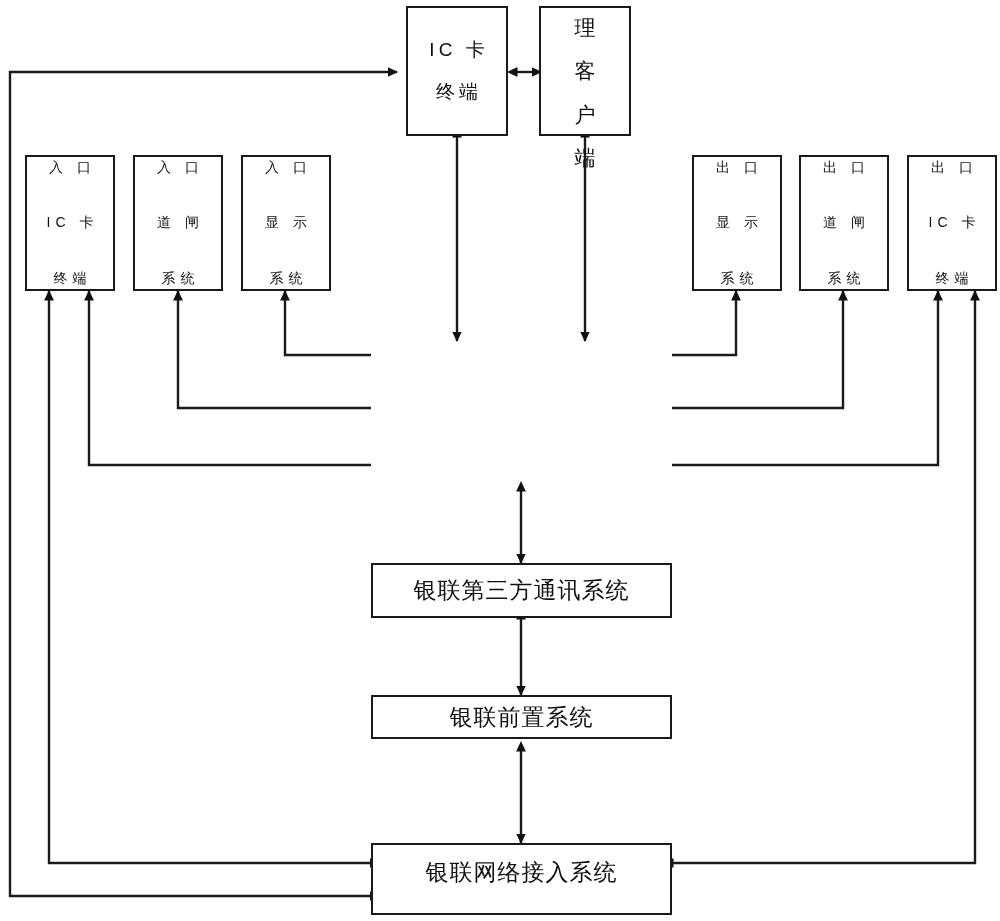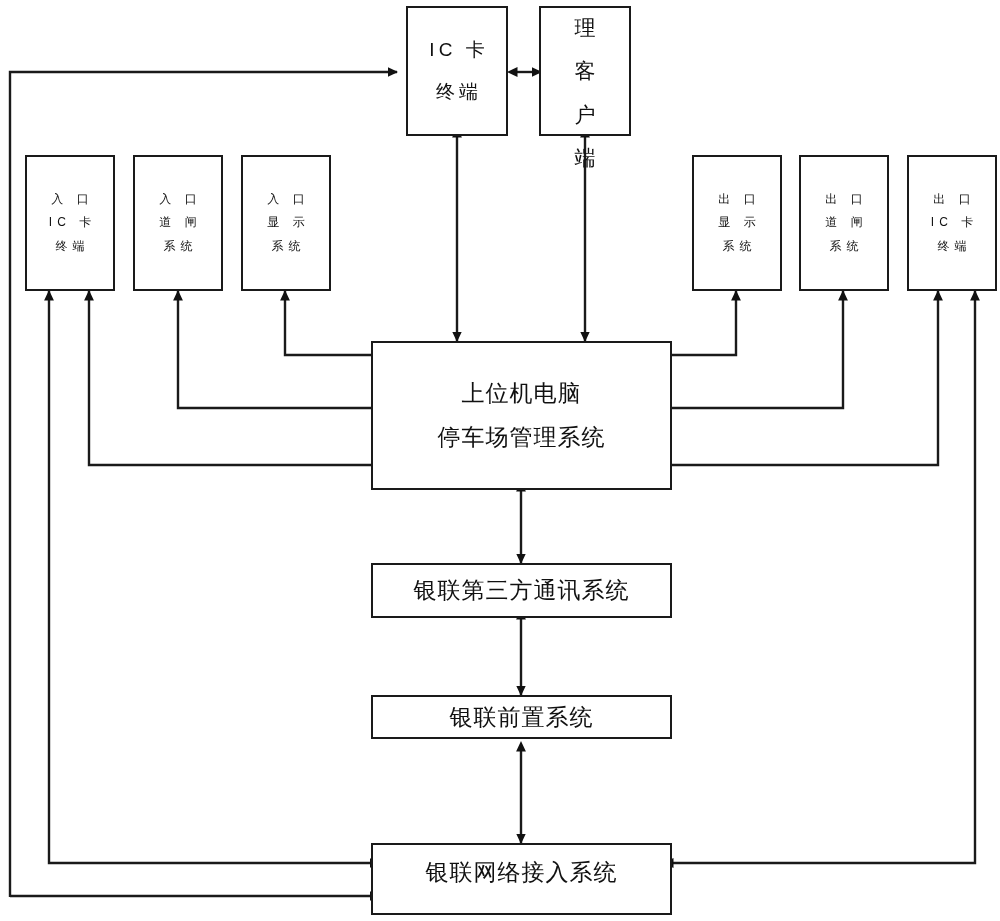--- a/index.html
+++ b/index.html
@@ -35,21 +35,21 @@
     justify-content: center;
     color: #111111;
     text-align: center;
     z-index: 3;
   }
   .node .line {
     display: block;
     white-space: nowrap;
   }
   
-  .node.tall { font-size: 12px; line-height: 1.95; letter-spacing: 5px; }
+  .node.tall { font-size: 14px; line-height: 1.95; letter-spacing: 5px; gap: 28px; }
   .node.tall .line { padding-left: 5px; }
   
   .node.vstack { font-size: 21px; line-height: 2.05; letter-spacing: 6px; }
   .node.vstack .line { padding-left: 6px; }
   
   .node.wide { font-size: 23px; line-height: 1.75; letter-spacing: 1px; }
   .node.main { font-size: 23px; line-height: 1.9; letter-spacing: 1px; }
   .node.icterm { font-size: 19px; line-height: 2.2; letter-spacing: 4px; }
   .node.icterm .line { padding-left: 4px; }
 </style>
@@ -145,24 +145,20 @@
     <span class="line">道 闸</span>
     <span class="line">系统</span>
   </div>
 
   <div class="node tall" style="left:907px; top:155px; width:90px; height:136px;">
     <span class="line">出 口</span>
     <span class="line">IC 卡</span>
     <span class="line">终端</span>
   </div>
 
-  <div class="node main" style="left:371px; top:341px; width:301px; height:149px;">
-    <span class="line">上位机电脑</span>
-    <span class="line">停车场管理系统</span>
-  </div>
 
   <div class="node wide" style="left:371px; top:563px; width:301px; height:55px;align-items:center;">
     <span class="line">银联第三方通讯系统</span>
   </div>
 
   <div class="node wide" style="left:371px; top:695px; width:301px; height:44px;">
     <span class="line">银联前置系统</span>
   </div>
 
   <div class="node wide" style="left:371px; top:843px; width:301px; height:72px;">

